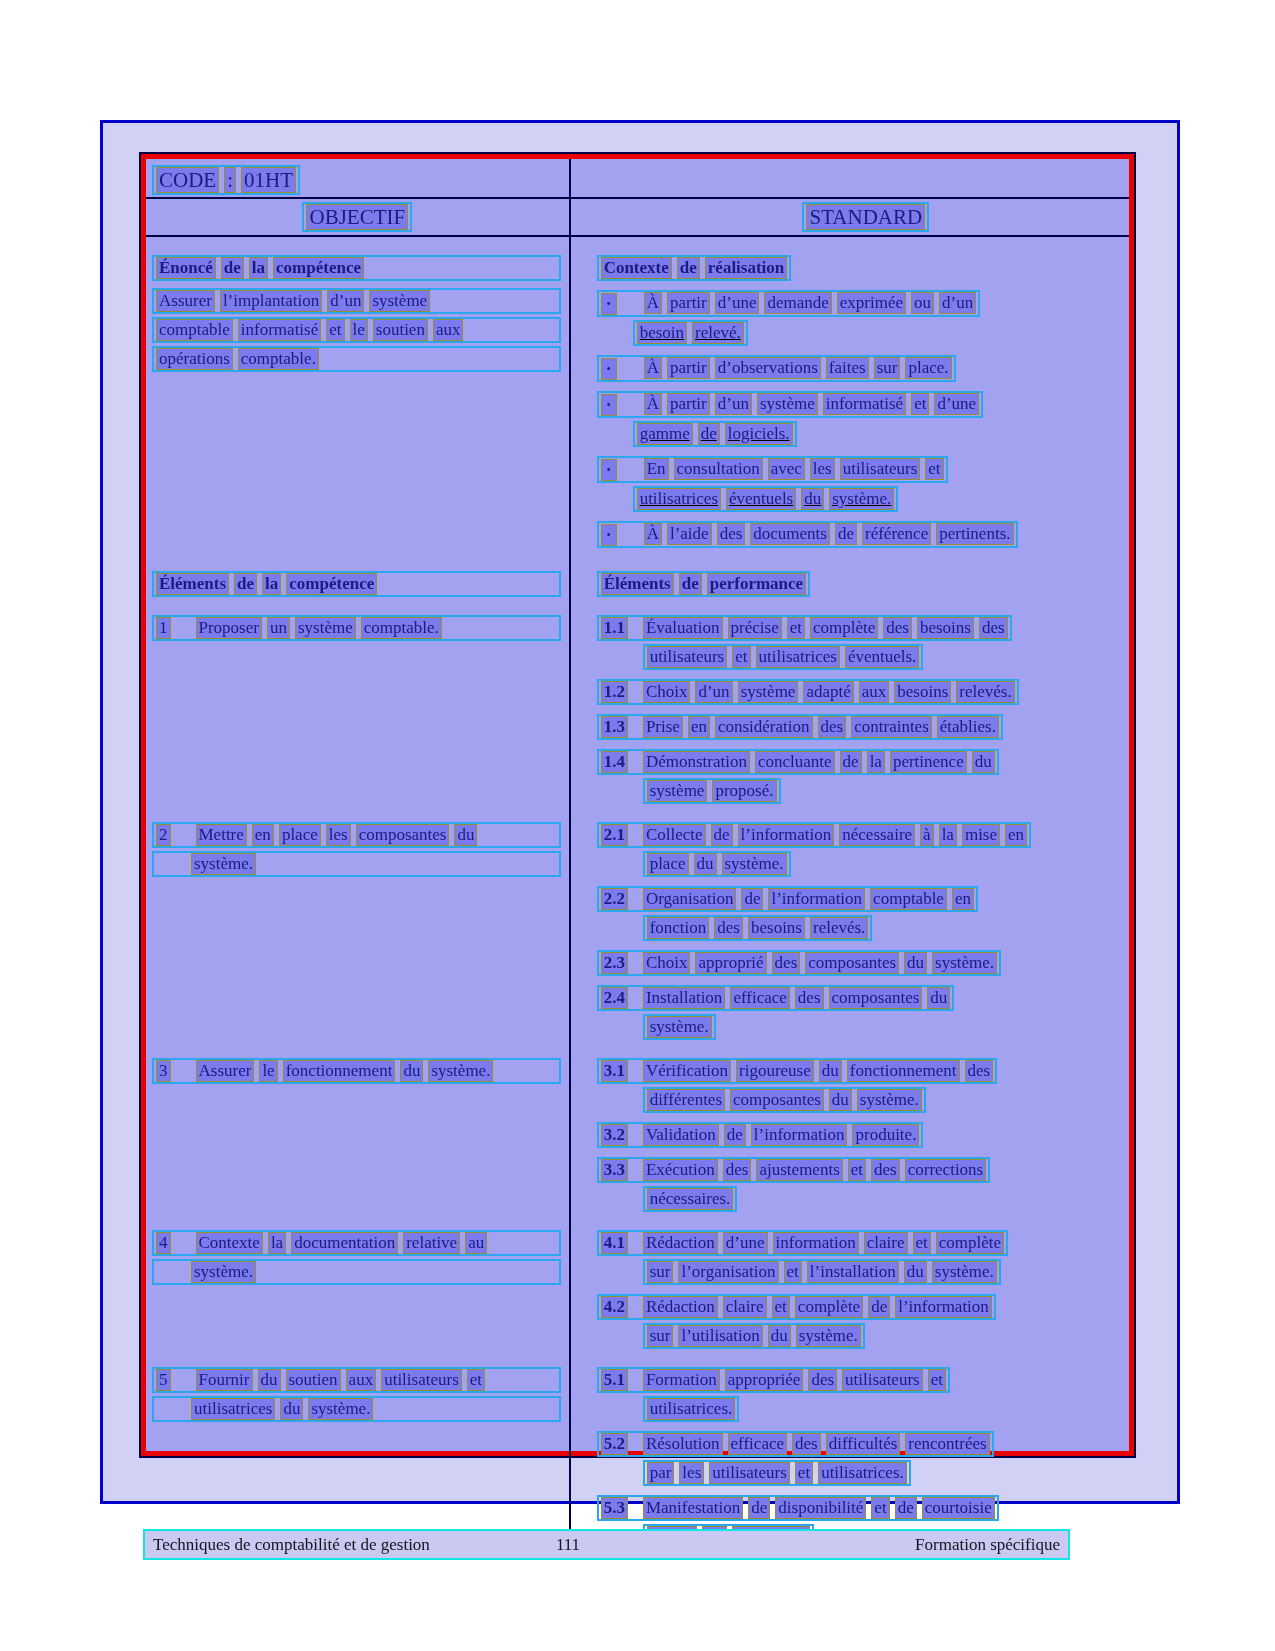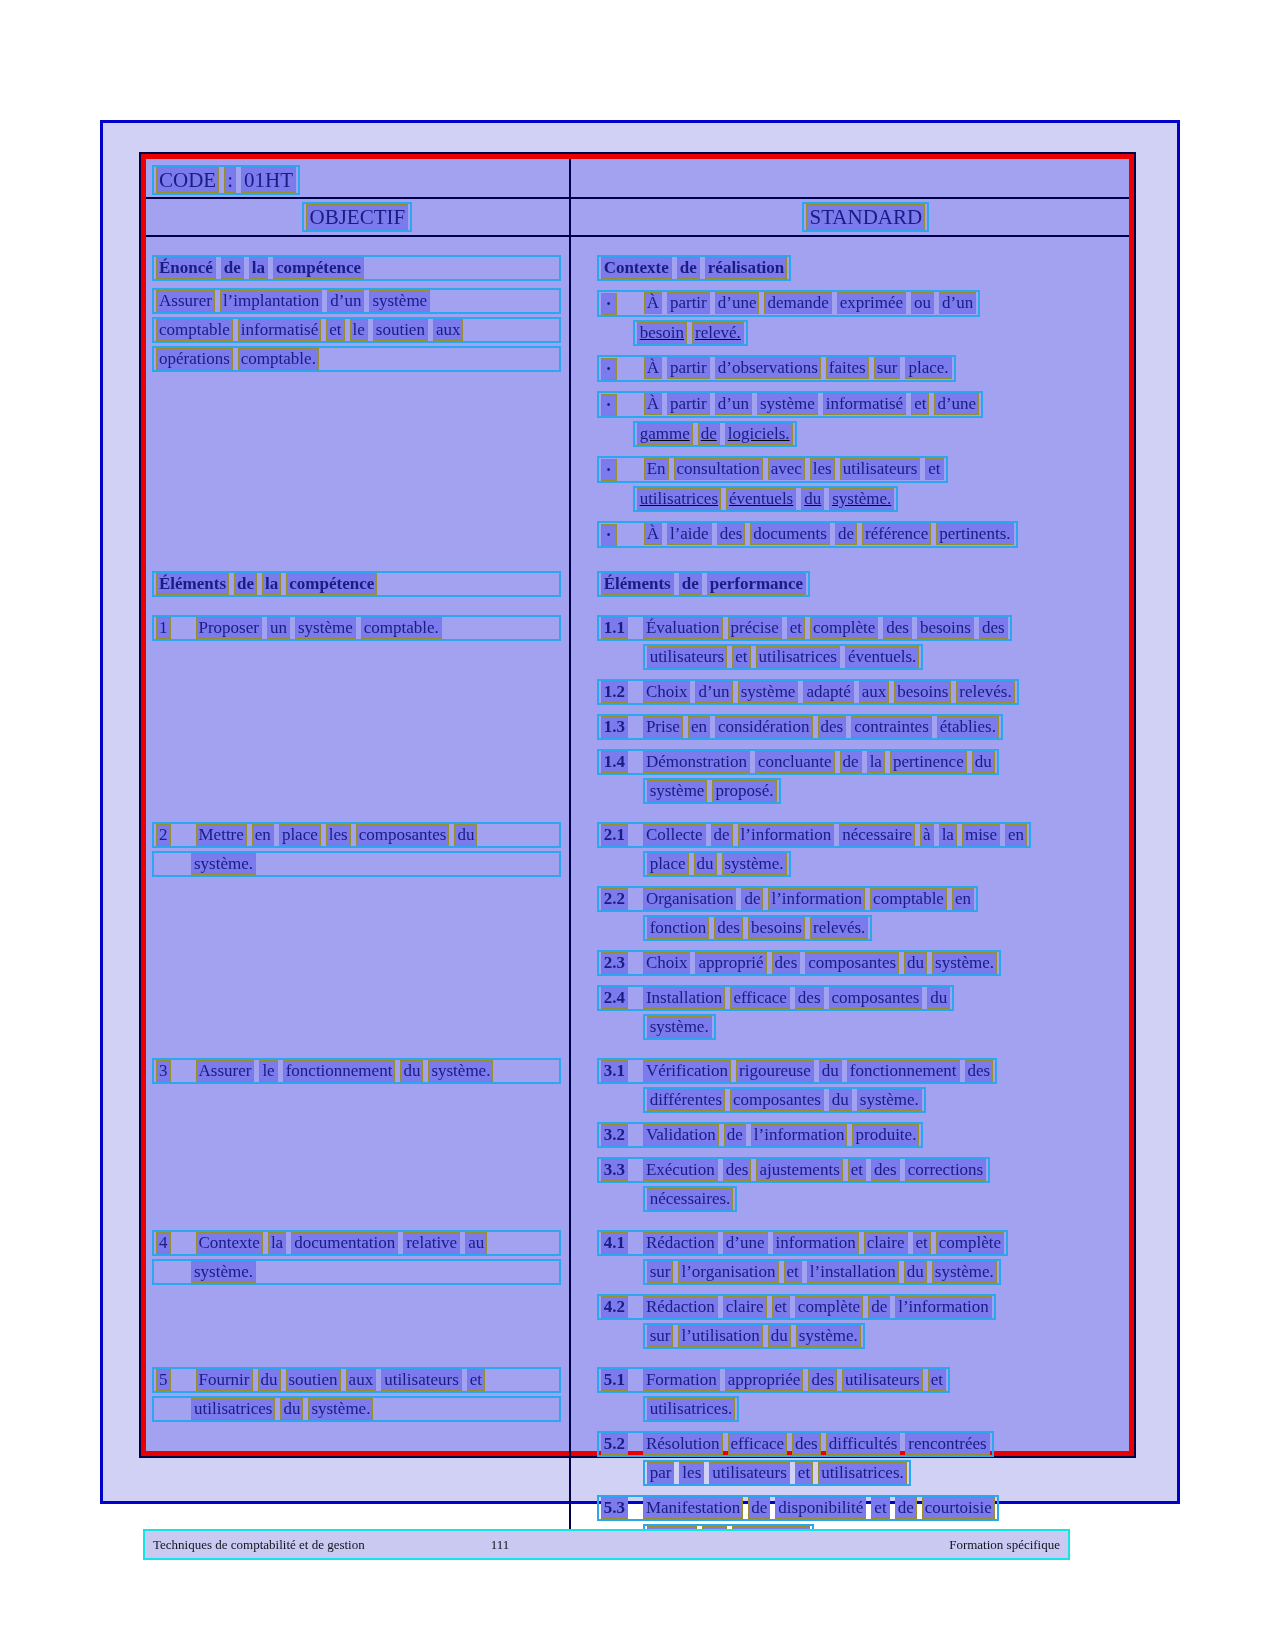--- a/index.html
+++ b/index.html
@@ -44,21 +44,21 @@
   .w.b{font-weight:bold;}
   .w.big{font-size:21px;line-height:24px;}
   .pfx.inum{margin-right:20px;}
   .pfx.cnum{margin-right:10px;font-weight:bold;}
   .pfx.bullet{margin-right:22px;font-size:12px;line-height:20px;width:10px;text-align:center;}
   .entry{margin-top:9px;}
   .titleln{margin-top:14px;}
   .para{margin-top:7px;}
   .footer{position:absolute;left:143px;top:1529px;width:927px;box-sizing:border-box;
           border:2px solid var(--footer-border);background:var(--footer-bg);
-          color:var(--footer-text);font-size:13px;line-height:25px;
+          color:var(--footer-text);font-size:17px;line-height:25px;
           display:flex;align-items:center;padding:1px 8px;}
   .footer .pageno{margin-left:126px;}
   .footer .rightlbl{margin-left:auto;}
 </style>
 </head>
 <body>
 
 <div class="canvas">
   <div class="sheet">
     <div class="tframe">

